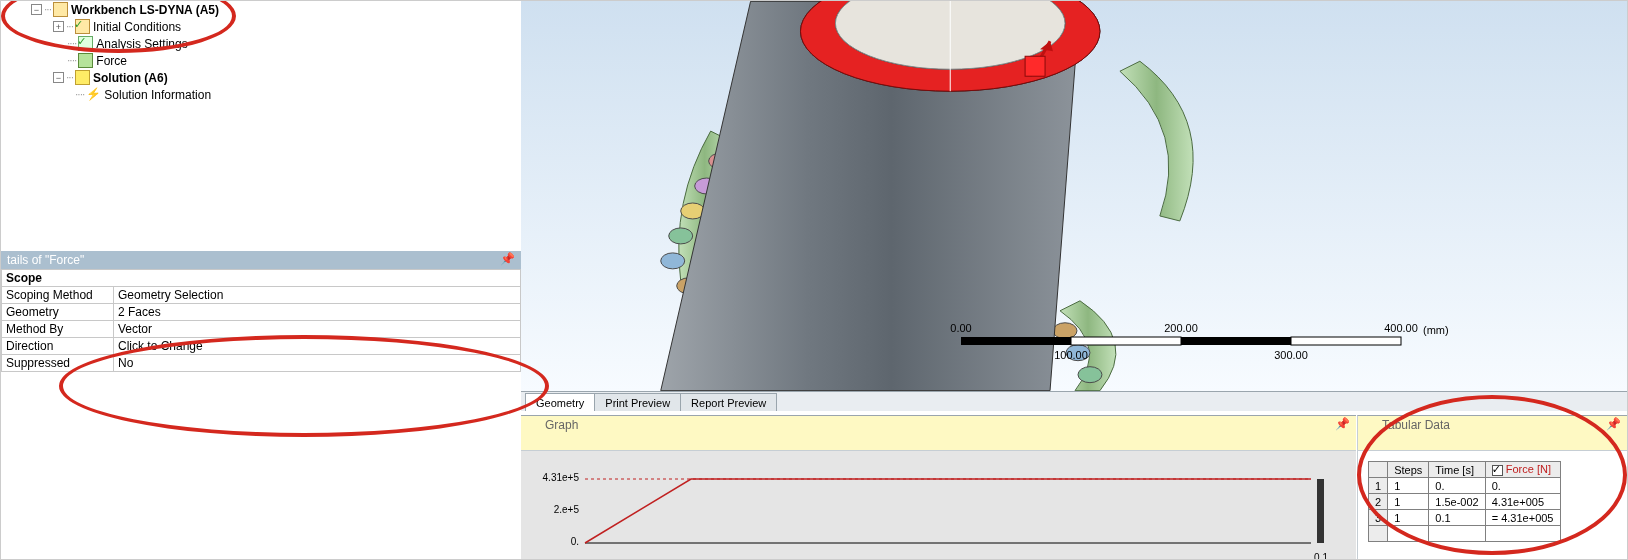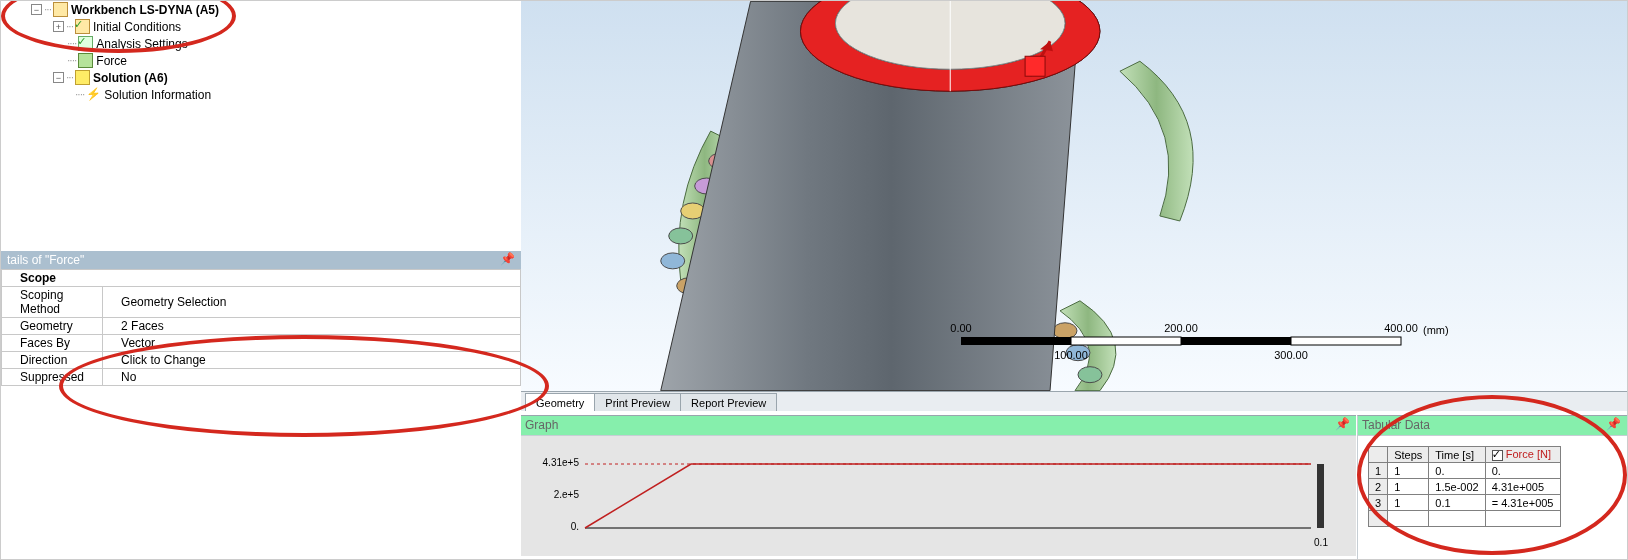--- a/index.html
+++ b/index.html
@@ -18,38 +18,38 @@
   .icon-green { position: relative; }
   .icon-green::after { content: "✓"; color: #2a9a2a; position: absolute; left: -2px; top: -2px; font-size: 11px; }
   .icon-sol { background: #ffec66; border: 1px solid #c0a030; }
   .icon-bolt { color: #d39b00; font-weight: bold; }
 
   
   .details-panel { position: absolute; left: 0; top: 250px; width: 520px; }
   .details-header { background: #abbfcf; color: #fff; padding: 2px 6px; position: relative; height: 18px; line-height: 14px; }
   .pin { position: absolute; right: 6px; top: 1px; color: #fff; font-size: 12px; }
   .details-table { width: 100%; border-collapse: collapse; }
-  .details-table td { border: 1px solid #c8c8c8; padding: 1px 18px; height: 17px; background: #fff; }
-  .details-table td.key { width: 100px; }
+  .details-table td { border: 1px solid #c8c8c8; padding: 1px 4px; height: 17px; background: #fff; }
+  .details-table td.key { width: 112px; }
   .details-table td.section { font-weight: bold; background: #fff; }
 
   
   .viewport { position: absolute; left: 520px; top: 0; right: 0; height: 390px; background: linear-gradient(#cfe0f0,#f7fbff); overflow: hidden; }
   .viewport svg { width: 100%; height: 100%; }
   .ruler { position: absolute; right: 60px; top: 324px; display: flex; align-items: center; font-size: 11px; color: #222; }
 
   
   .view-tabs { position: absolute; left: 520px; top: 390px; right: 0; height: 20px; background: #e9edf1; border-top: 1px solid #9aa5ad; display: flex; align-items: flex-end; padding-left: 4px; }
   .tab { padding: 1px 10px; border: 1px solid #9aa5ad; border-bottom: none; margin-right: -1px; background: #f6f8fa; font-size: 11px; height: 18px; display: flex; align-items: center; border-radius: 0 0 0 0; }
   .tab.active { background: #fff; font-weight: normal; }
   .tab.back { background: #e1e6ea; }
 
   
   .graph-panel { position: absolute; left: 520px; top: 414px; width: 835px; bottom: 0; border-top: 1px solid #9aa5ad; }
-  .panel-header { background: #86efac; color: #666; padding: 2px 4px; height: 20px; position: relative; border-bottom: 1px solid #c6ced4; }
+  .panel-header { background: #fef9c3; color: #666; padding: 2px 24px; height: 35px; position: relative; border-bottom: 1px solid #c6ced4; }
   .graph-body { position: relative; height: 120px; background: #e5e5e5; }
 
   
   .tabular-panel { position: absolute; left: 1356px; top: 414px; right: 0; bottom: 0; border-top: 1px solid #9aa5ad; border-left: 1px solid #c6ced4; }
   .tabular-table { border-collapse: collapse; margin: 10px; }
   .tabular-table th, .tabular-table td { border: 1px solid #808080; padding: 1px 6px; font-size: 11px; text-align: left; background: #fff; height: 16px; }
   .tabular-table th { background: #ececec; font-weight: normal; }
   .tabular-table th.rowhead, .tabular-table td.rowhead { background: #ececec; text-align: center; width: 18px; }
   .force-col { color: #c02020; }
   .cb { display:inline-block; width:11px; height:11px; border:1px solid #555; background:#fff; margin-right:3px; vertical-align:middle; position:relative; }
@@ -112,21 +112,21 @@
           </tr>
       <tr>
         <td class="key">Scoping Method</td>
         <td>Geometry Selection</td>
       </tr>
       <tr>
         <td class="key">Geometry</td>
         <td>2 Faces</td>
       </tr>
       <tr>
-        <td class="key">Faces By</td>
+        <td class="key">Method By</td>
         <td>Vector</td>
       </tr>
       <tr>
         <td class="key">Direction</td>
         <td>Click to Change</td>
       </tr>
       <tr>
         <td class="key">Suppressed</td>
         <td>No</td>
       </tr>

